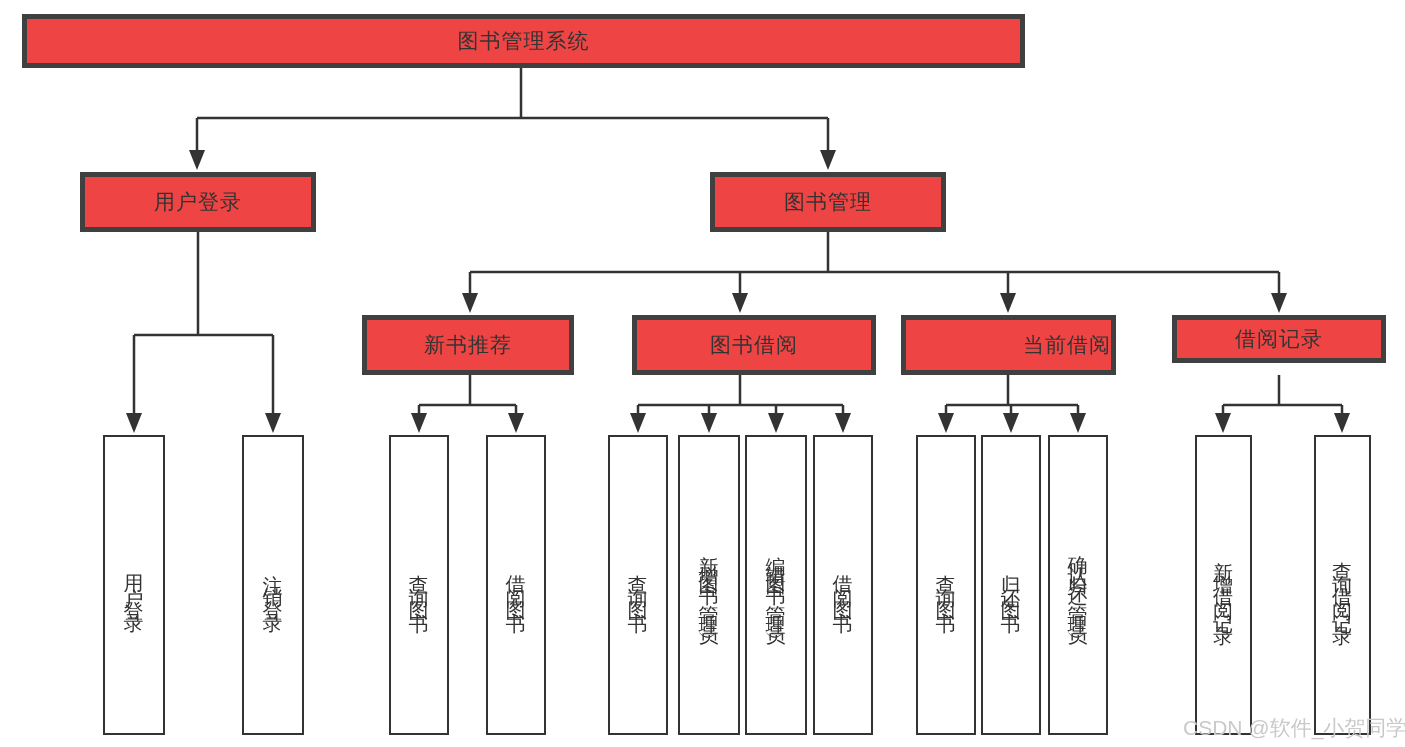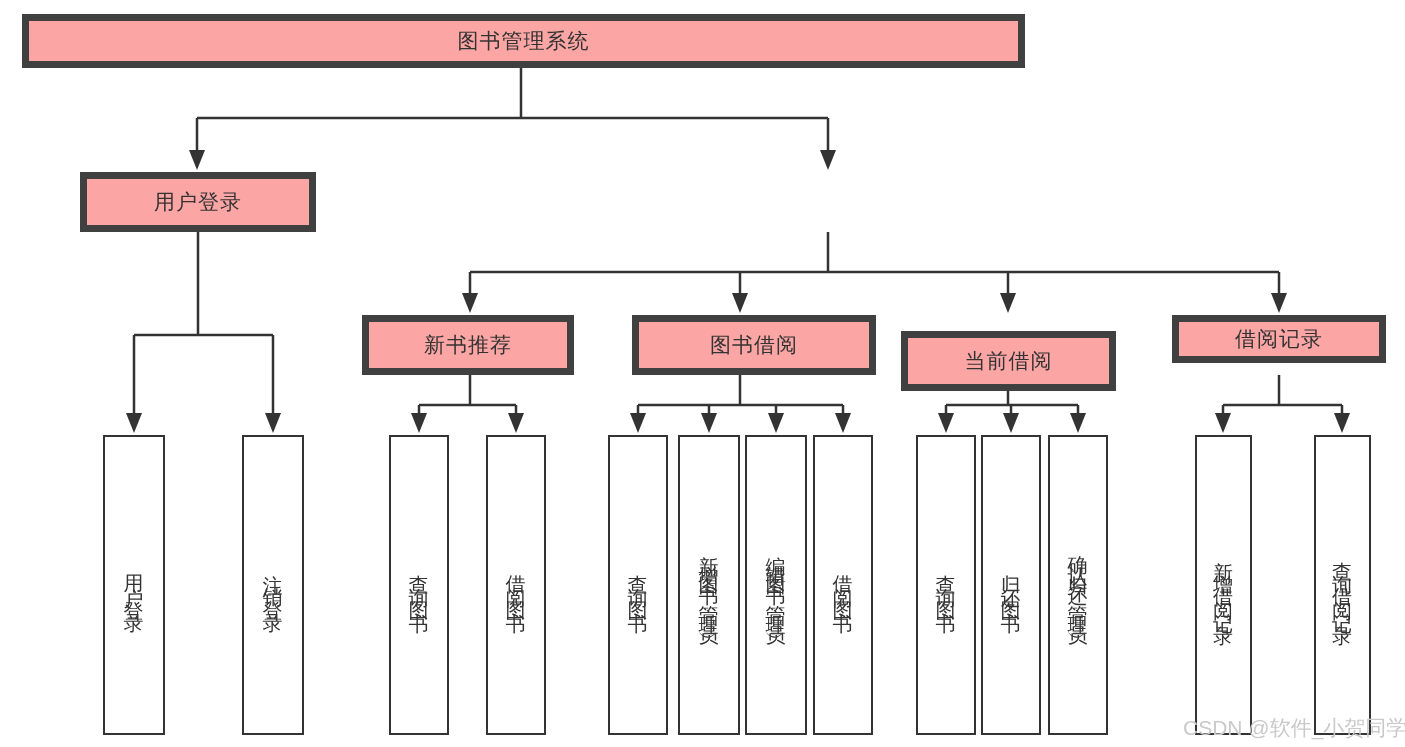--- a/index.html
+++ b/index.html
@@ -8,22 +8,22 @@
     width: 1405px;
     height: 747px;
     background: #ffffff;
     font-family: "Liberation Sans", "DejaVu Sans", sans-serif;
     overflow: hidden;
   }
   svg.wires { position: absolute; left: 0; top: 0; }
   .box {
     position: absolute;
     box-sizing: border-box;
-    background: #fca5a5;
-    border: 7px solid #404040;
+    background: #ef4444;
+    border: 5px solid #404040;
     display: flex;
     align-items: center;
     justify-content: center;
   }
   .box .hlabel {
     color: #333333;
     font-size: 21px;
     letter-spacing: 1px;
     white-space: nowrap;
   }
@@ -126,28 +126,31 @@
     </g>
   </svg>
 
   <div class="box" style="left:22px; top:14px; width:1003px; height:54px;">
     <span class="hlabel">图书管理系统</span>
   </div>
 
   <div class="box" style="left:80px; top:172px; width:236px; height:60px;">
     <span class="hlabel">用户登录</span>
   </div>
+  <div class="box" style="left:710px; top:172px; width:236px; height:60px;">
+    <span class="hlabel">图书管理</span>
+  </div>
 
   <div class="box" style="left:362px; top:315px; width:212px; height:60px;">
     <span class="hlabel">新书推荐</span>
   </div>
   <div class="box" style="left:632px; top:315px; width:244px; height:60px;">
     <span class="hlabel">图书借阅</span>
   </div>
-  <div class="box" style="left:901px; top:331px; width:215px; height:60px;">
+  <div class="box" style="left:901px; top:315px; width:215px; height:60px;justify-content:flex-end;">
     <span class="hlabel">当前借阅</span>
   </div>
   <div class="box" style="left:1172px; top:315px; width:214px; height:48px;">
     <span class="hlabel">借阅记录</span>
   </div>
 
   <div class="leaf" style="left:103px; width:62px;">
     <span class="vtext">用户登录</span>
   </div>
   <div class="leaf" style="left:242px; width:62px;">

